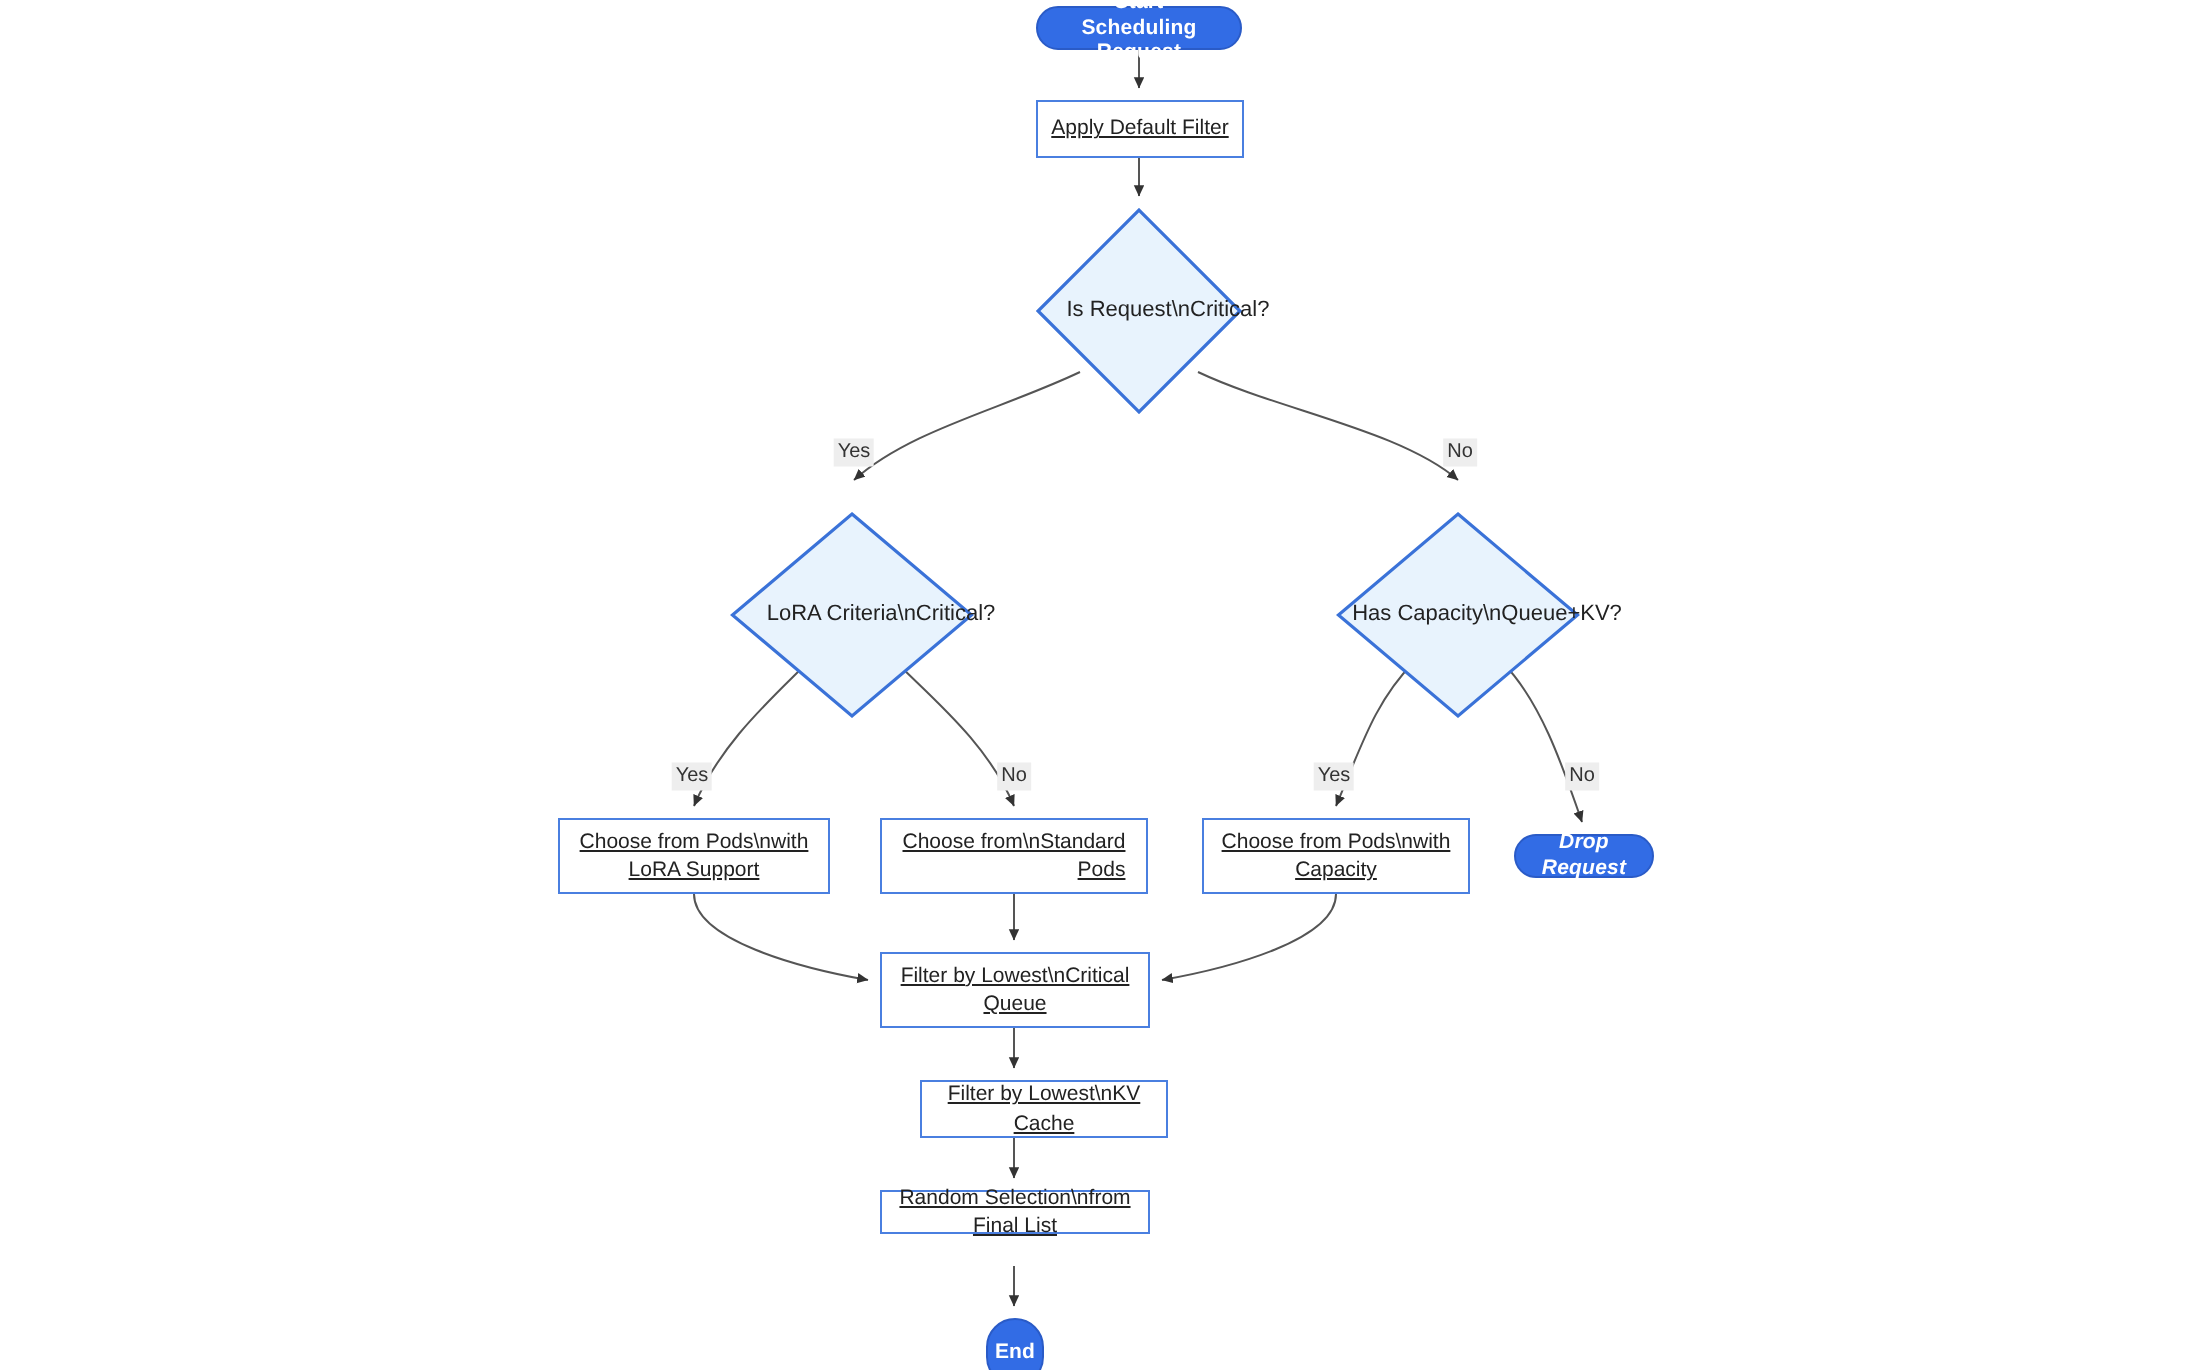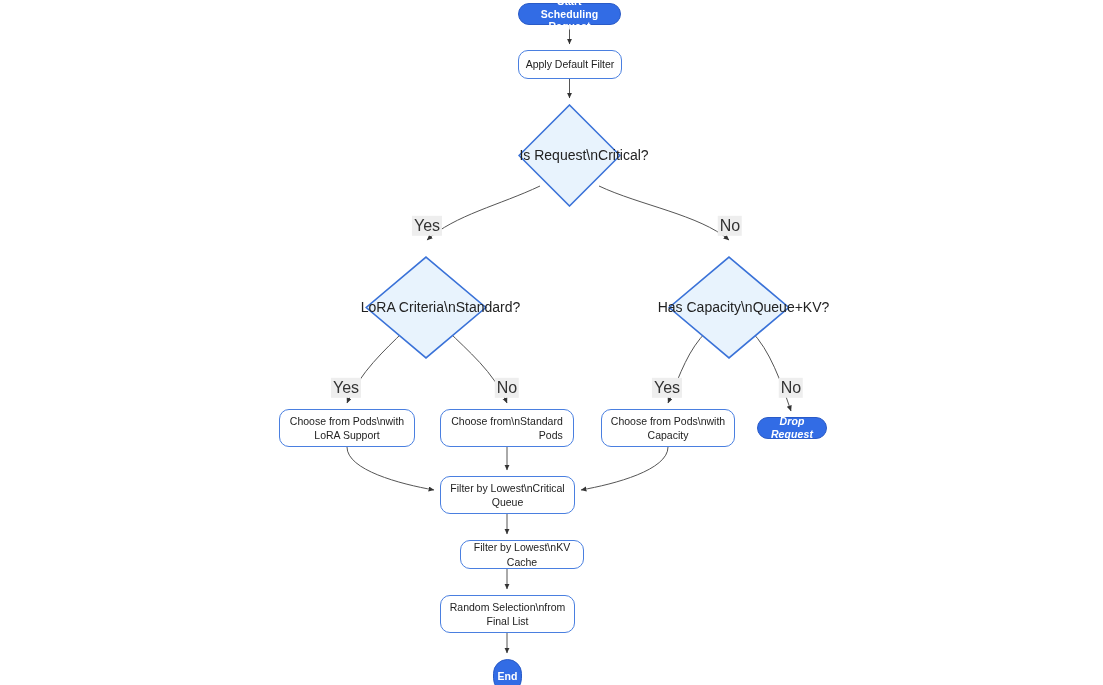--- a/index.html
+++ b/index.html
@@ -44,57 +44,58 @@
     font-size: 10.5px;
     font-weight: bold;
     letter-spacing: 0.1px;
     line-height: 1.2;
     padding: 0 10px;
   }
   
   .node-process {
     background: #ffffff;
     border: 1.3px solid #4a7fe0;
-    border-radius: 10px;
+    border-radius: 0;
     color: #222222;
     font-size: 10.5px;
     line-height: 1.35;
     padding: 2px 6px;
+    text-decoration: underline;
   }
   .node-process .node-text {
     display: block;
     white-space: pre-line;
   }
   
   .node-decision {
     background: transparent;
     border: none;
   }
   .node-decision .diamond-shape {
     position: absolute;
     left: 0;
     top: 0;
     width: 100%;
     height: 100%;
   }
   .node-decision .node-text {
     position: relative;
     z-index: 2;
-    font-size: 14px;
+    font-size: 11px;
     color: #222222;
     line-height: 1.3;
     white-space: nowrap;
     margin-left: 29px;
   }
   
   .edge-label {
     position: absolute;
     background: #eeeeee;
     color: #333333;
-    font-size: 16px;
+    font-size: 10px;
     line-height: 1.15;
     padding: 1px 2px 1px 2px;
     white-space: nowrap;
     transform: translate(-50%, -50%);
   }
 </style>
 </head>
 <body>
 
 <div id="canvas">
@@ -133,21 +134,21 @@
       <div class="node node-decision" style="left: 518px; top: 104px; width: 103px; height: 103px;">
         <svg class="diamond-shape" viewBox="0 0 100 100" preserveAspectRatio="none">
           <polygon points="50,1 99,50 50,99 1,50" fill="#e8f3fd" stroke="#3a72d8" stroke-width="1.6" vector-effect="non-scaling-stroke"></polygon>
         </svg>
         <span class="node-text">Is Request\nCritical?</span>
       </div>
       <div class="node node-decision" style="left: 365px; top: 256px; width: 122px; height: 103px;">
         <svg class="diamond-shape" viewBox="0 0 100 100" preserveAspectRatio="none">
           <polygon points="50,1 99,50 50,99 1,50" fill="#e8f3fd" stroke="#3a72d8" stroke-width="1.6" vector-effect="non-scaling-stroke"></polygon>
         </svg>
-        <span class="node-text">LoRA Criteria\nStandard?</span>
+        <span class="node-text">LoRA Criteria\nCritical?</span>
       </div>
       <div class="node node-decision" style="left: 668px; top: 256px; width: 122px; height: 103px;">
         <svg class="diamond-shape" viewBox="0 0 100 100" preserveAspectRatio="none">
           <polygon points="50,1 99,50 50,99 1,50" fill="#e8f3fd" stroke="#3a72d8" stroke-width="1.6" vector-effect="non-scaling-stroke"></polygon>
         </svg>
         <span class="node-text">Has Capacity\nQueue+KV?</span>
       </div>
       <div class="node node-process" style="left: 279px; top: 409px; width: 136px; height: 38px;">
         <span class="node-text">Choose from Pods\nwith
 LoRA Support</span>
@@ -163,21 +164,21 @@
       <div class="node node-terminal" style="left: 757px; top: 417px; width: 70px; height: 22px; font-style: italic;">
         <span class="node-text">Drop Request</span>
       </div>
       <div class="node node-process" style="left: 440px; top: 476px; width: 135px; height: 38px;">
         <span class="node-text">Filter by Lowest\nCritical
 Queue</span>
       </div>
       <div class="node node-process" style="left: 460px; top: 540px; width: 124px; height: 29px;">
         <span class="node-text">Filter by Lowest\nKV Cache</span>
       </div>
-      <div class="node node-process" style="left: 440px; top: 595px; width: 135px; height: 38px;">
+      <div class="node node-process" style="left: 440px; top: 595px; width: 135px; height: 22px;">
         <span class="node-text">Random Selection\nfrom
 Final List</span>
       </div>
       <div class="node node-terminal" style="left: 493px; top: 659px; width: 29px; height: 34px;">
         <span class="node-text">End</span>
       </div>
     </div>
   <div id="label-layer">
       <div class="edge-label" style="left: 427px; top: 226px; background: rgb(238, 238, 238);">Yes</div>
       <div class="edge-label" style="left: 730px; top: 226px; background: rgb(238, 238, 238);">No</div>

